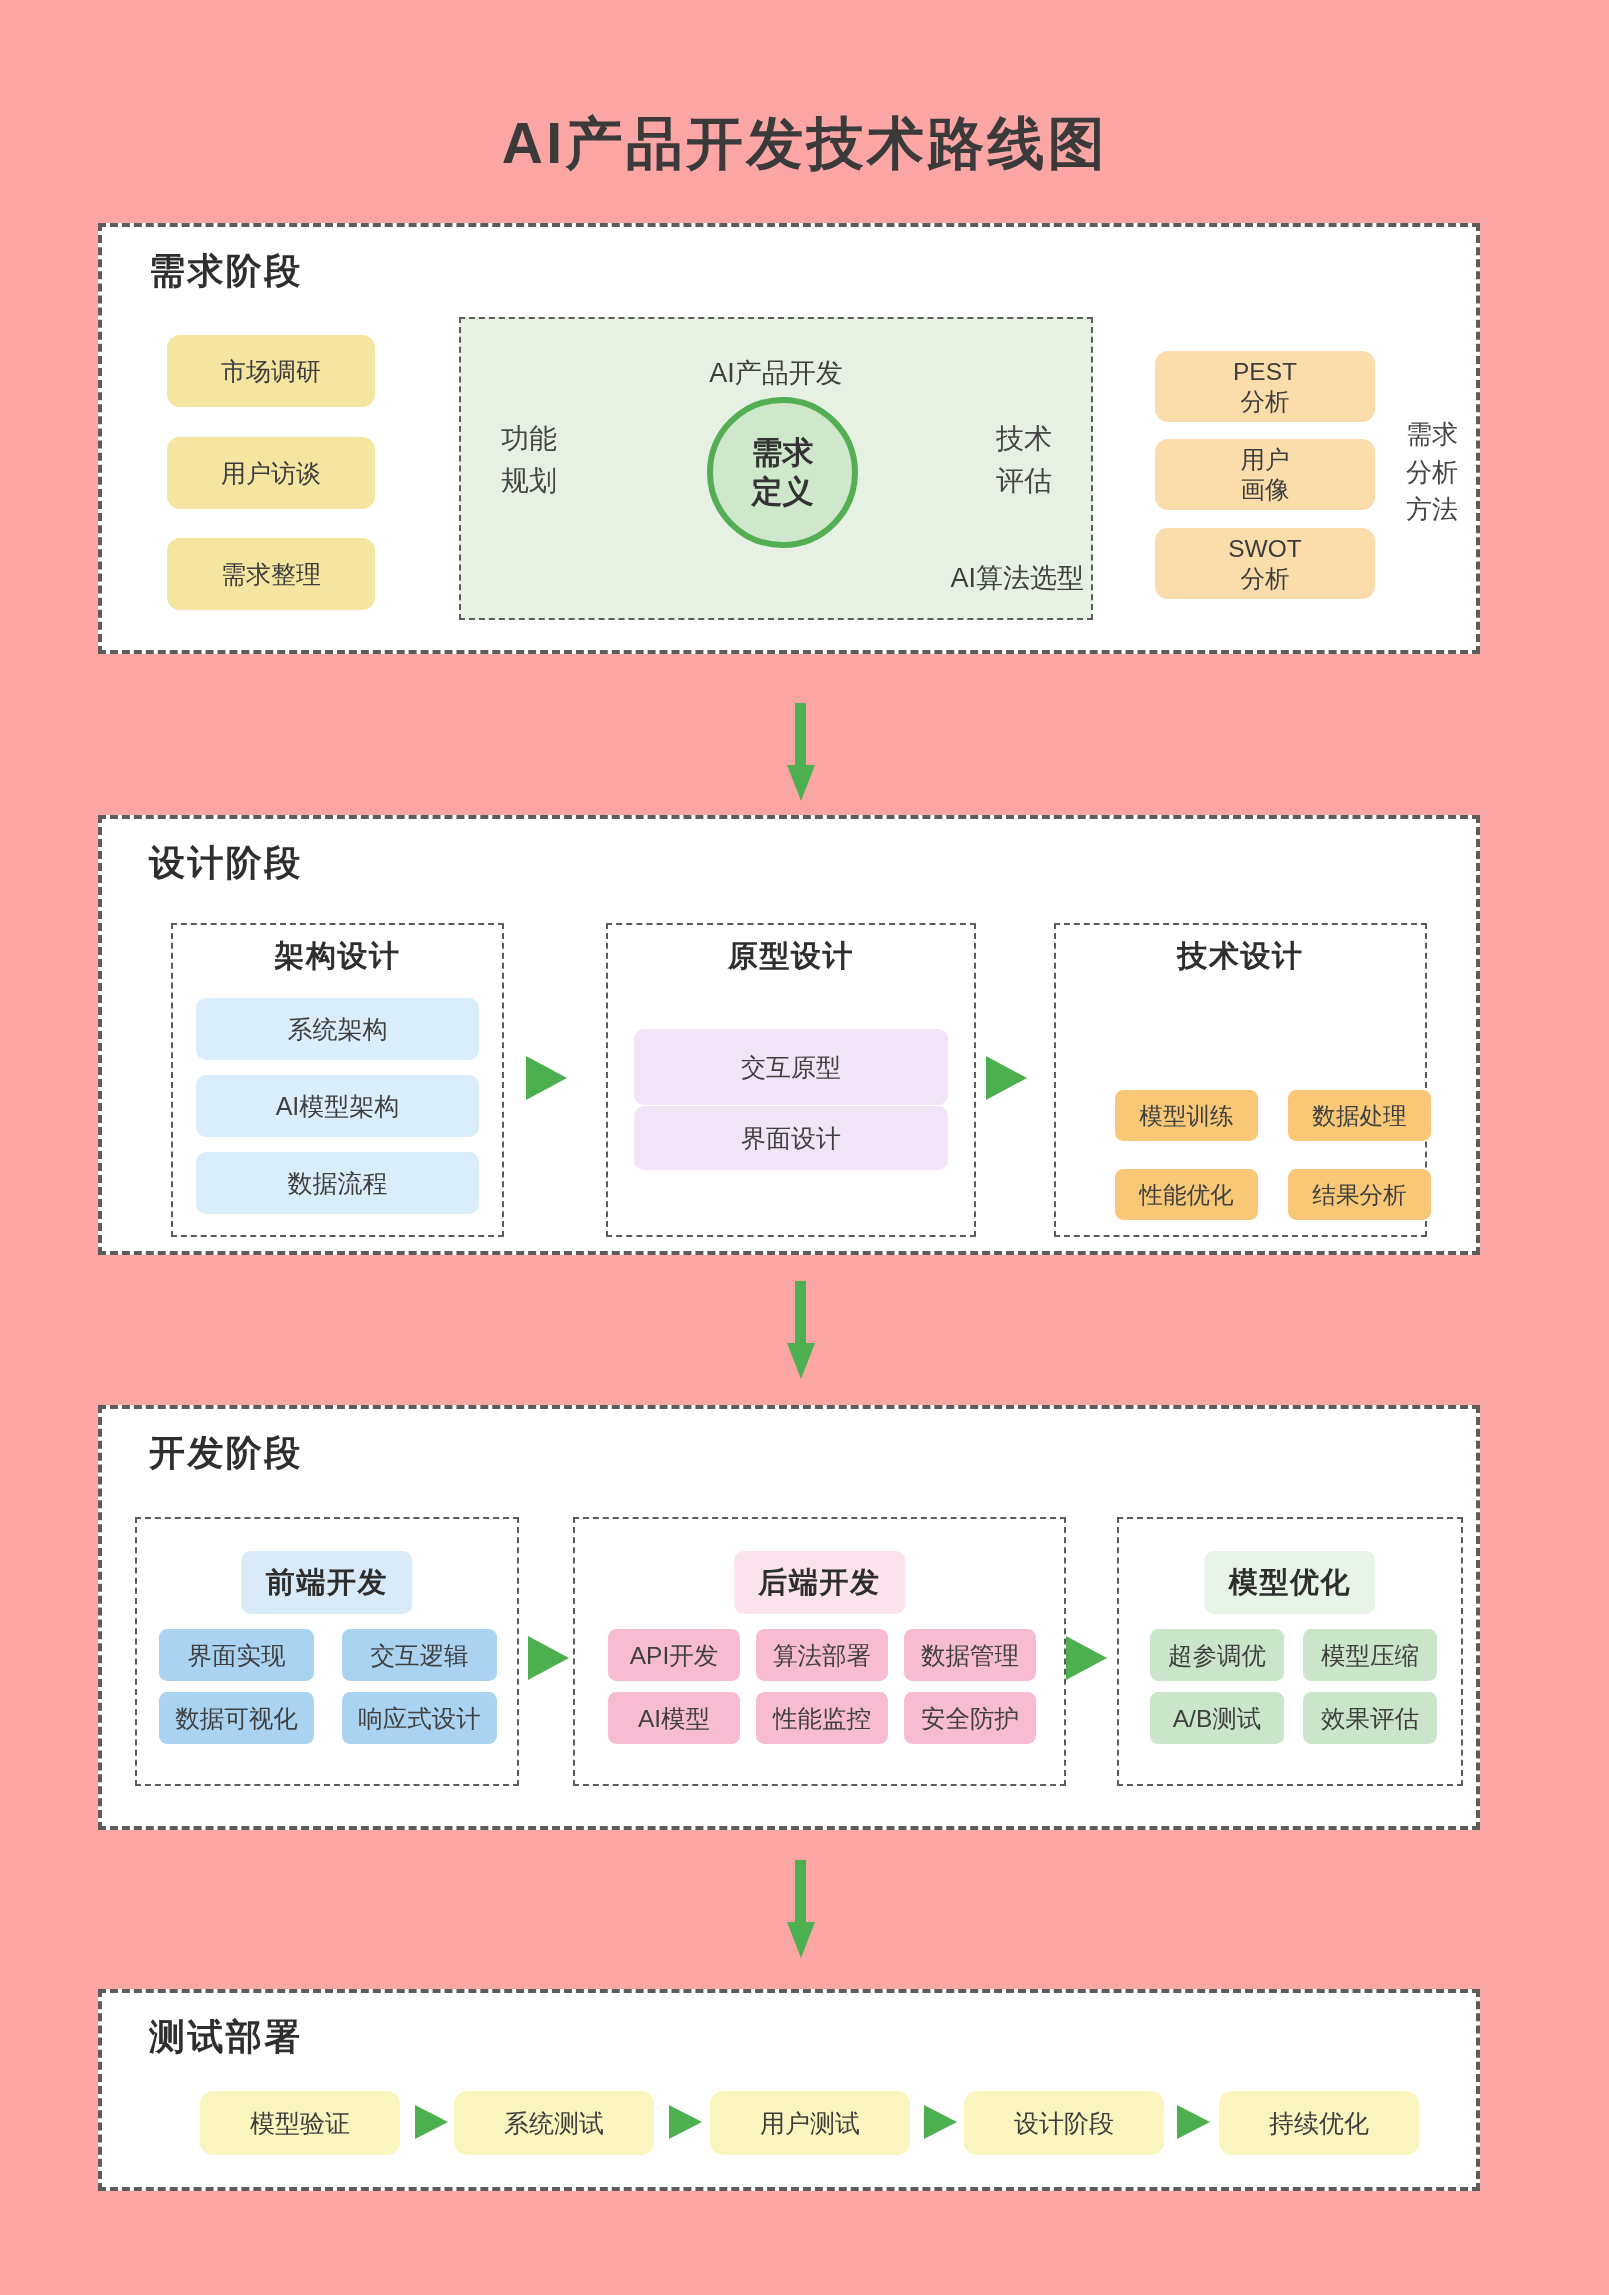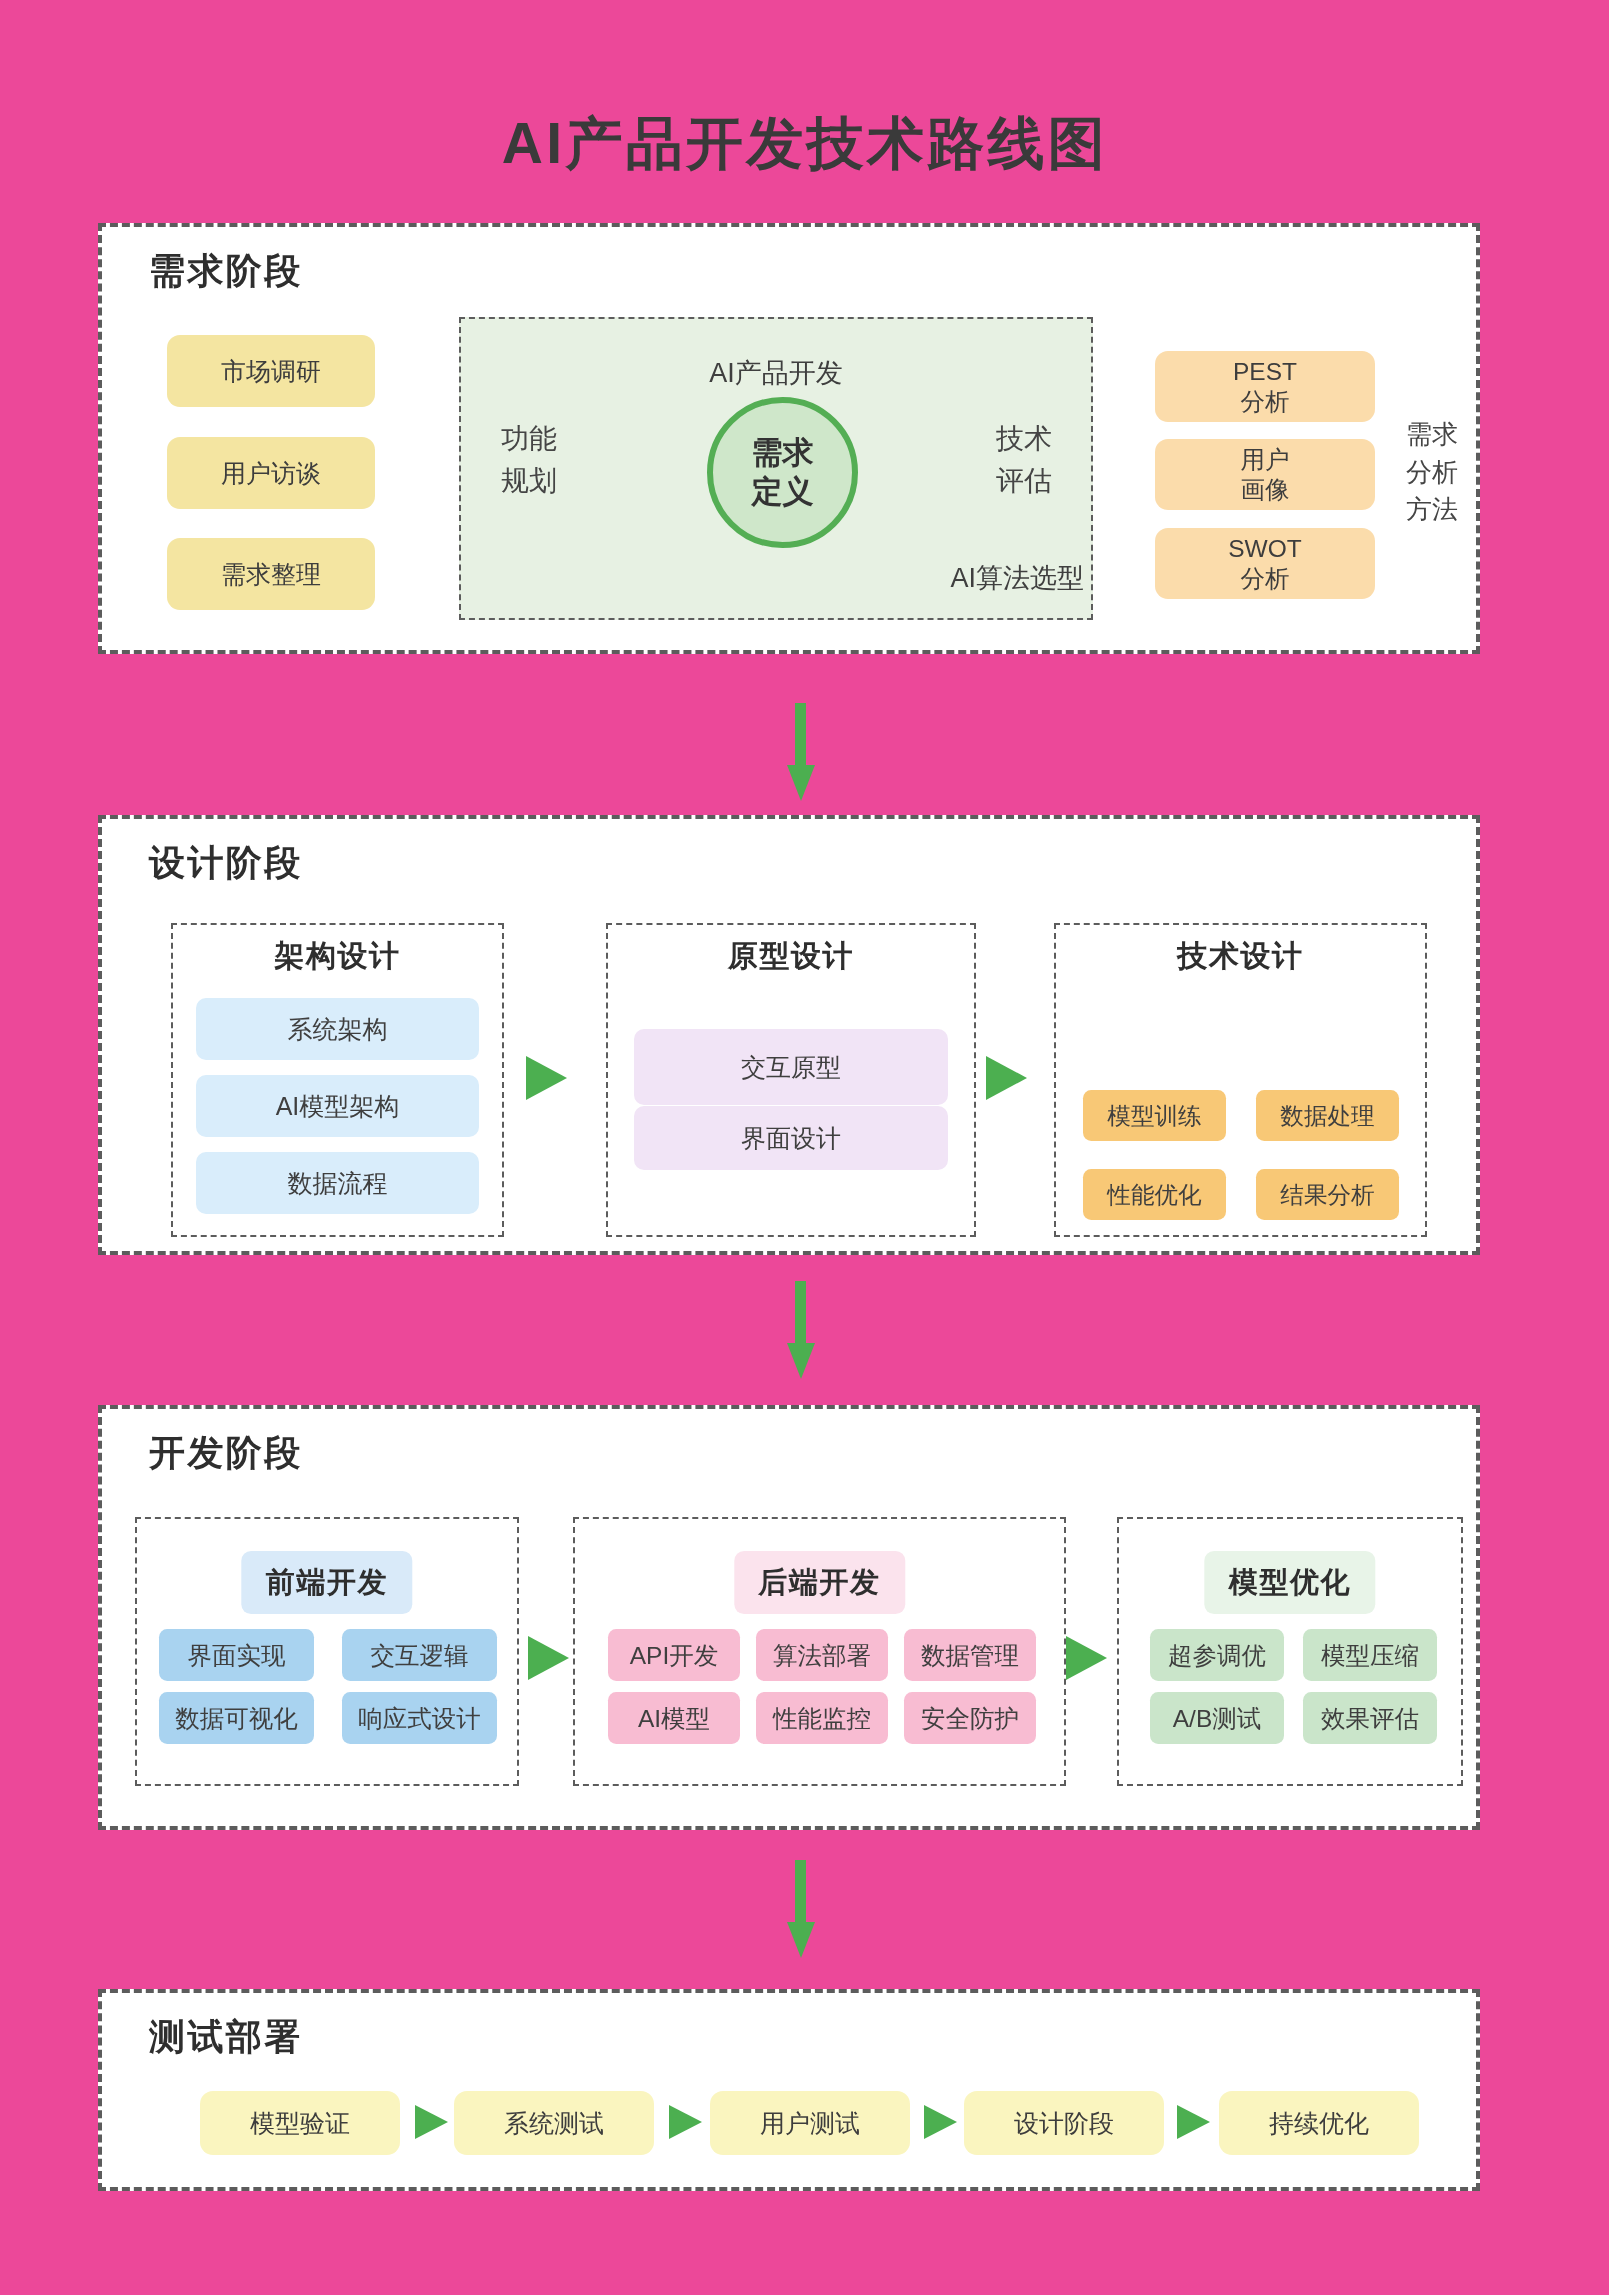--- a/index.html
+++ b/index.html
@@ -1,16 +1,16 @@
 <!DOCTYPE html>
 <html style="font-size:13px"><head>
 <meta charset="utf-8">
 <style>
   html,body{margin:0;padding:0;background:#ffffff;}
-  .canvas{position:relative;width:1610px;height:2295px;background:#ec4899;
+  .canvas{position:relative;width:1610px;height:2295px;background:#fca5a5;
           font-family:"Liberation Sans","DejaVu Sans",sans-serif;overflow:hidden;}
   .title{position:absolute;left:0;width:100%;top:106px;text-align:center;
          font-size:57px;font-weight:800;color:#3a3a3a;letter-spacing:3.3px;margin:0;}
 
   .stage{position:absolute;box-sizing:border-box;border:4.1px dashed #5c5c5c;background:#fff;}
   .s1{left:98px;top:223px;width:1382px;height:431px;}
   .s2{left:98px;top:815px;width:1382px;height:440px;}
   .s3{left:98px;top:1405px;width:1382px;height:425px;}
   .s4{left:98px;top:1989px;width:1382px;height:202px;}
   .stage-label{position:absolute;left:47px;top:19.6px;font-size:36px;font-weight:bold;
@@ -49,21 +49,21 @@
              font-weight:bold;color:#2e2e2e;letter-spacing:1.6px;}
   .sitem{position:absolute;left:23px;right:23px;height:62px;border-radius:10px;font-size:25px;color:#3f3f3f;}
   .blue{background:#d9edfb}
   .ar1{top:73px}.ar2{top:150px}.ar3{top:227px}
   .sb-proto .sitem{left:26px;right:26px;}
   .lav{background:#f1e4f6}
   .pr1{top:104px;height:76px}.pr2{top:181px;height:64px}
   .cream{background:#fdf2df}
   .wide{top:77px;height:61px;left:28px;right:29px;}
   .gitem{position:absolute;width:143px;height:51px;border-radius:8.2px;background:#f8c876;
-         font-size:23.6px;color:#3f3f3f;}
+         font-size:23.6px;color:#3f3f3f;margin-left:32px;}
   .g1{left:27px;top:165px}.g2{left:200px;top:165px}.g3{left:27px;top:244px}.g4{left:200px;top:244px}
 
   
   .subbox3{position:absolute;top:108px;height:269px;border:2.4px dashed #5c5c5c;box-sizing:border-box;}
   .sb-front{left:33px;width:384px}
   .sb-back{left:471px;width:493px}
   .sb-model{left:1015px;width:346px}
   .pill{position:absolute;top:32px;left:50%;transform:translateX(-50%);height:63px;padding:0 24.5px;
         border-radius:9.8px;display:flex;align-items:center;font-size:29px;font-weight:bold;
         color:#2e2e2e;letter-spacing:1.6px;white-space:nowrap;}

